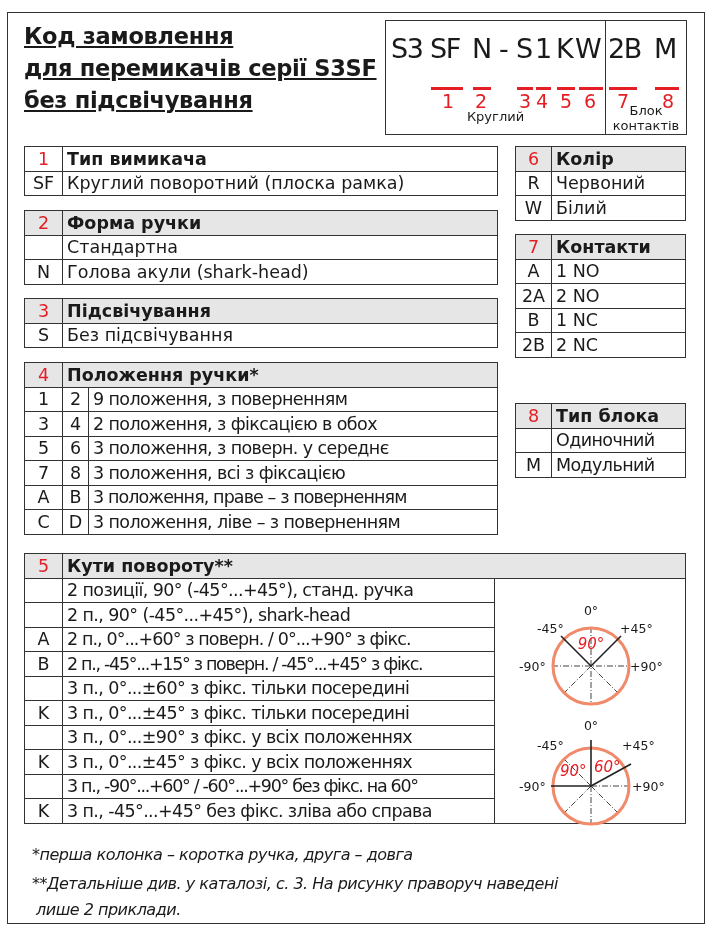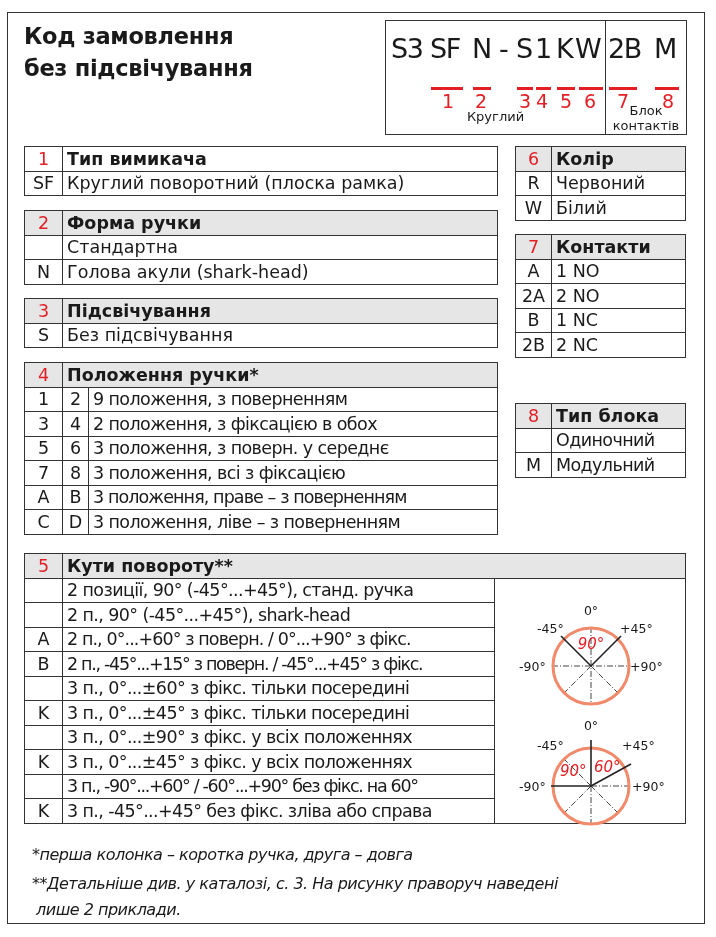--- a/index.html
+++ b/index.html
@@ -2,21 +2,21 @@
 <html><head>
 <meta charset="utf-8">
 <style>
   html, body { margin: 0; padding: 0; background: #ffffff; }
   body { width: 716px; height: 937px; position: relative; overflow: hidden;
          font-family: "DejaVu Sans", sans-serif; color: #1a1a1a; }
   .frame { position: absolute; left: 7px; top: 12px; width: 698px; height: 912px;
            border: 1.5px solid #333; box-sizing: border-box; }
   .title { position: absolute; left: 24px; top: 20px; font-weight: bold;
            font-size: 22.5px; line-height: 32px; letter-spacing: -0.3px; }
-  .title div { white-space: nowrap; }
+  .title div { white-space: nowrap; text-decoration: underline; }
 
   
   .codebox { position: absolute; left: 385px; top: 20px; width: 302px; height: 115px;
              border: 1.5px solid #333; box-sizing: border-box; }
   .codebox .divider { position: absolute; left: 219px; top: 0; bottom: 0; border-left: 1.5px solid #333; }
   .code-part { position: absolute; top: 12px; font-size: 27px; line-height: 32px;
                font-family: "DejaVu Sans", sans-serif; letter-spacing: -1.5px; color:#1a1a1a; }
   .code-ul { position: absolute; top: 66px; height: 3px; background: #e31e24; }
   .code-num { position: absolute; top: 70px; font-size: 19px; color: #e31e24; line-height: 20px; }
   .code-lbl { position: absolute; font-size: 13px; text-align: center; line-height: 15px; }
@@ -36,20 +36,21 @@
   .note { position: absolute; left: 32px; font-style: italic; font-size: 16px;
           line-height: 26px; letter-spacing: -0.5px; white-space: nowrap; }
 </style>
 </head>
 <body>
 
 <div class="frame"></div>
 
 <div class="title">
   <div>Код замовлення</div>
+  <div>для перемикачів серії S3SF</div>
   <div>без підсвічування</div>
 </div>
 
 <div class="codebox">
   <div class="divider"></div>
   <span class="code-part" style="left:5px">S3</span>
   <span class="code-part" style="left:44px">SF</span>
   <span class="code-part" style="left:86px">N</span>
   <span class="code-part" style="left:113px">-</span>
   <span class="code-part" style="left:130px">S</span>

